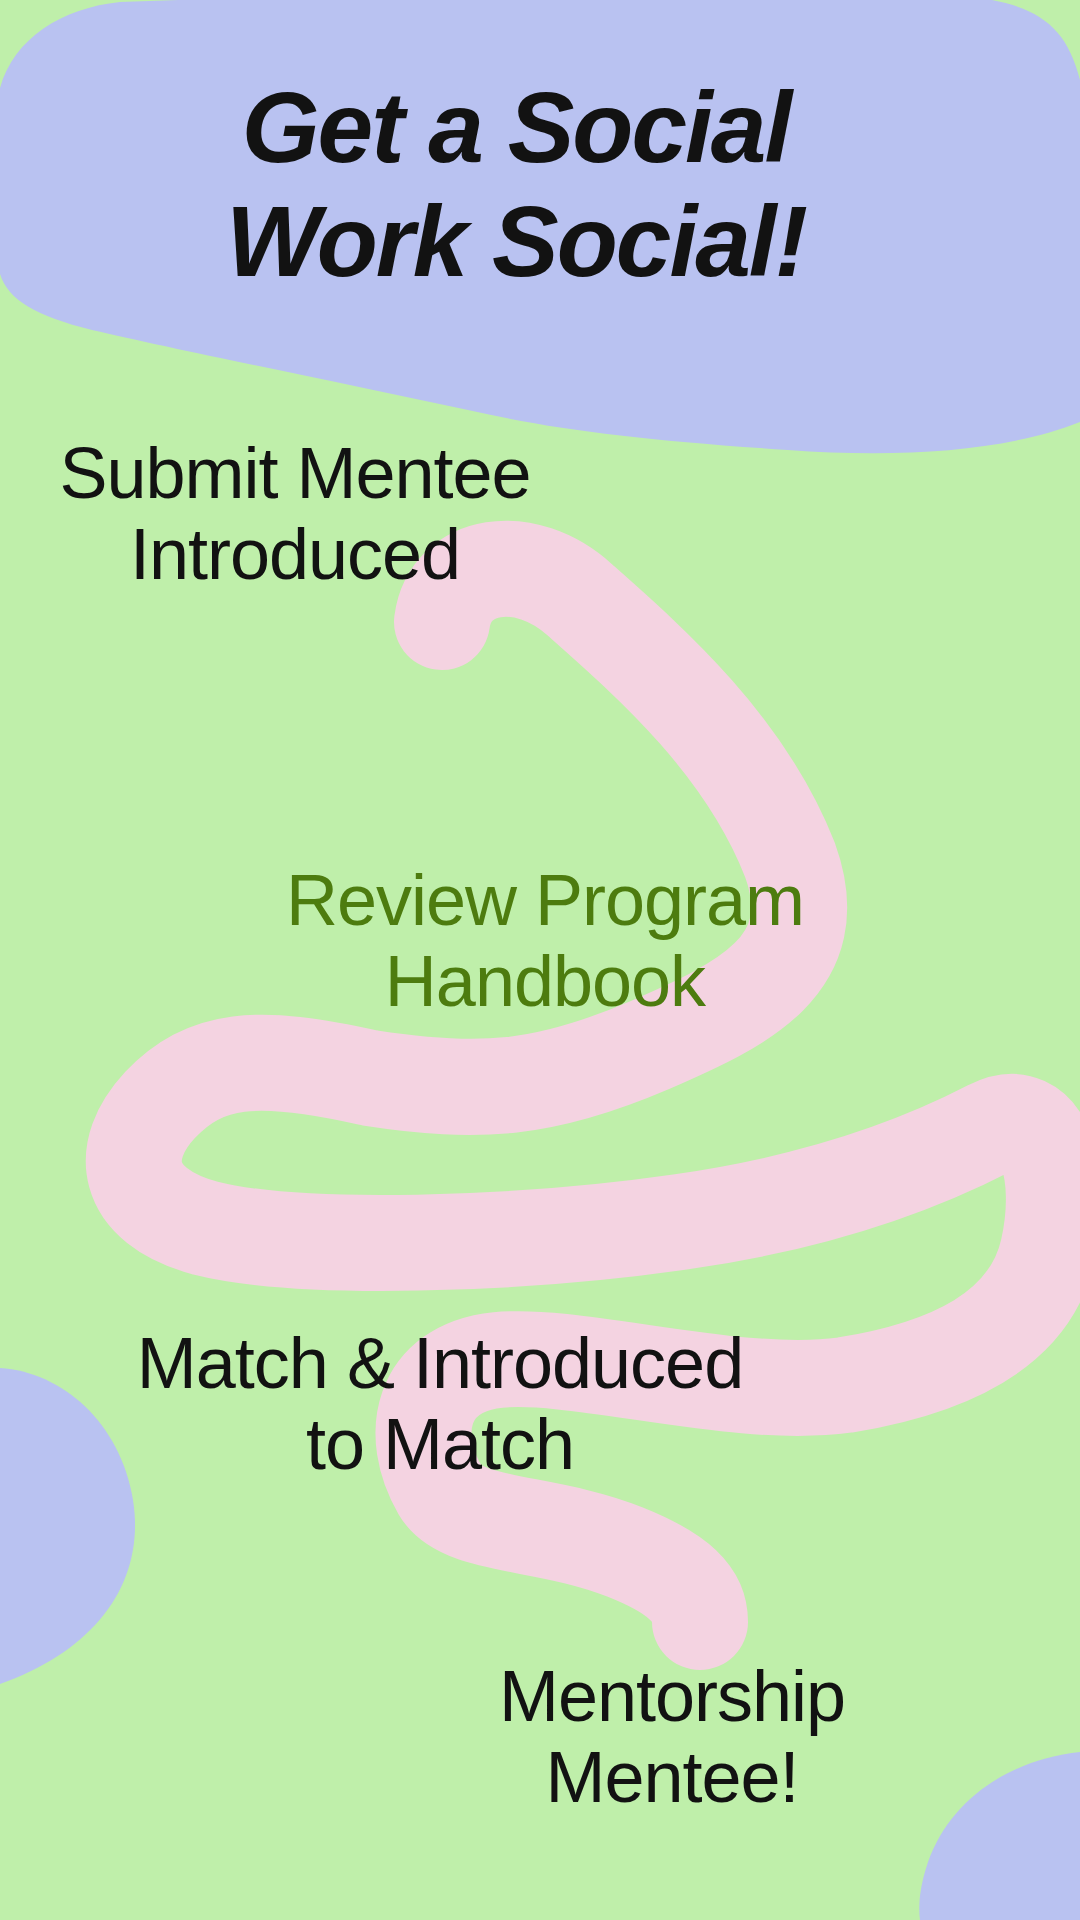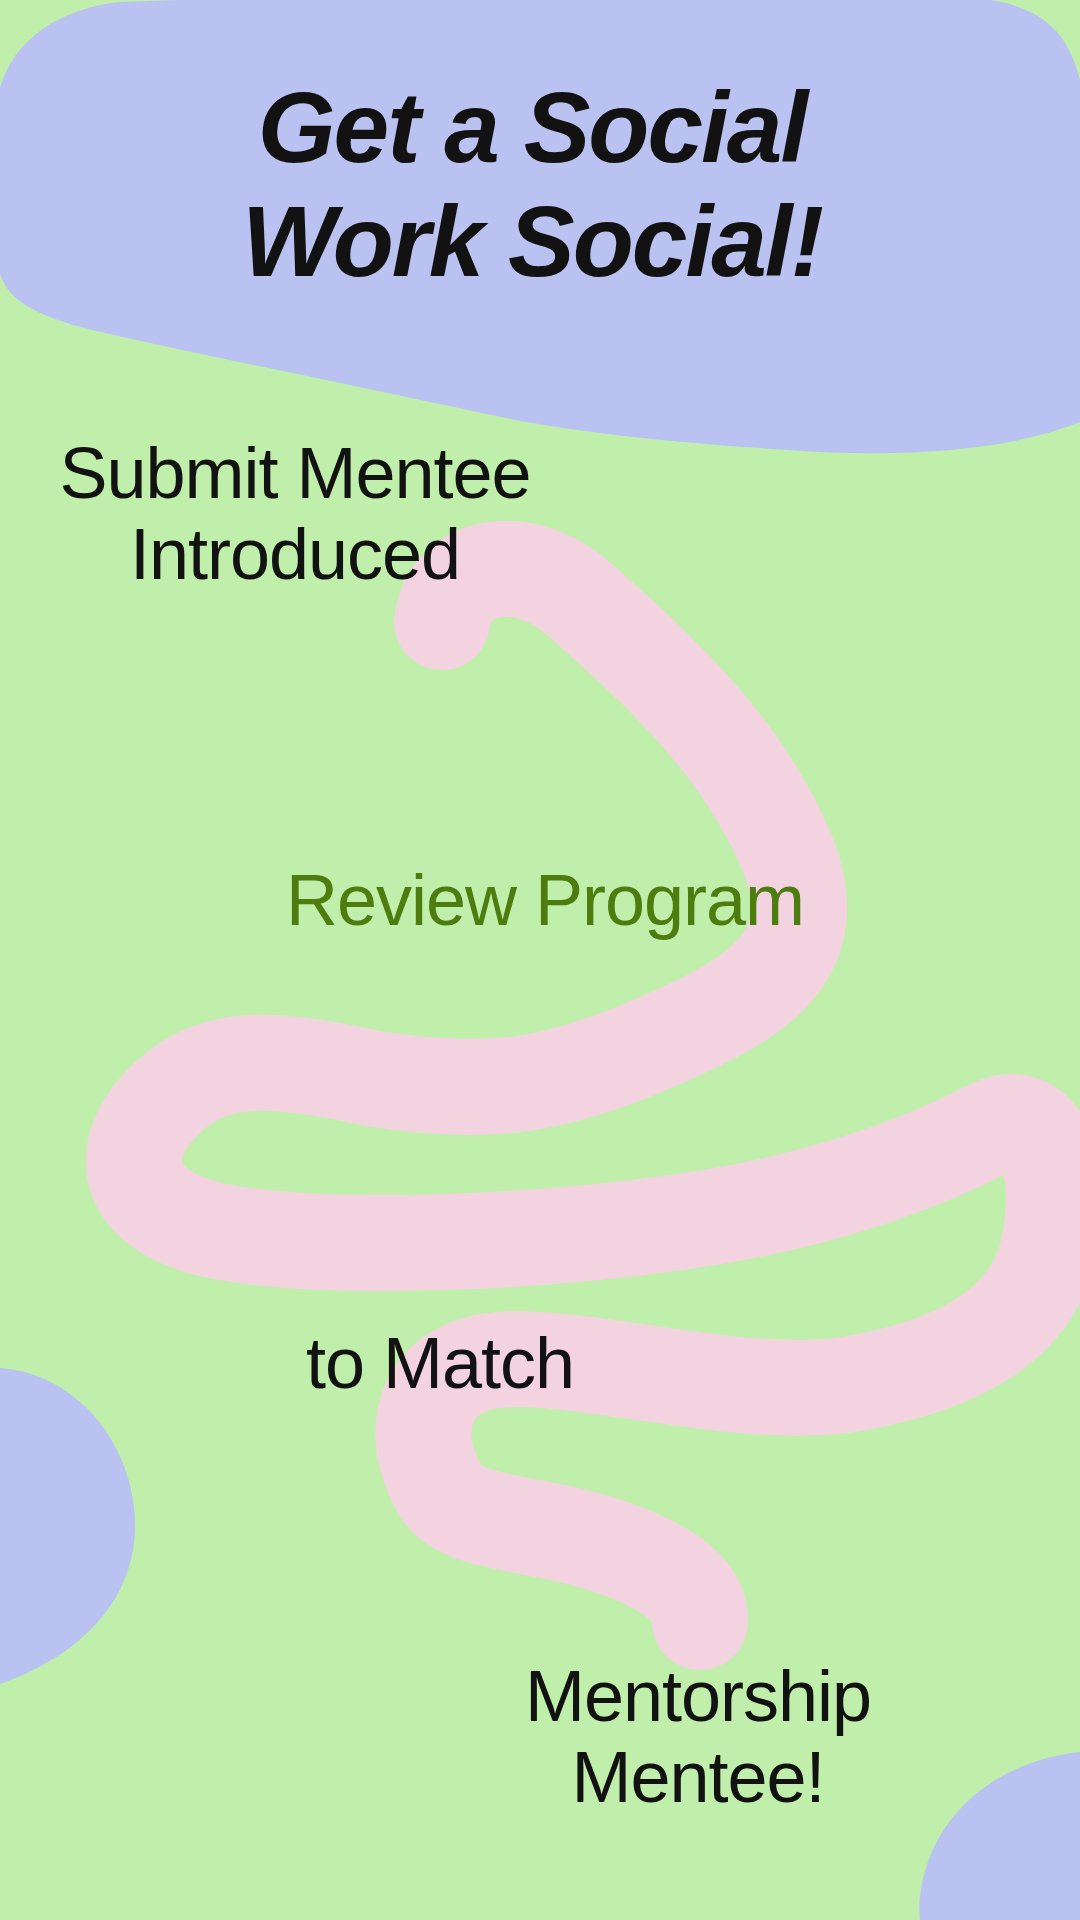--- a/index.html
+++ b/index.html
@@ -22,21 +22,21 @@
   }
   .text-block {
     position: absolute;
     transform: translateX(-50%);
     text-align: center;
     white-space: nowrap;
     margin: 0;
   }
   .text-block .line { display: block; }
   .title {
-    left: 532px;
+    left: 516px;
     top: 70px;
     font-size: 100px;
     font-weight: 900;
     font-style: italic;
     line-height: 1.14;
     letter-spacing: -2px;
   }
   .step {
     font-size: 72px;
     font-weight: 400;
@@ -102,24 +102,26 @@
     <span class="line">Work Social!</span>
   </h1>
 
   <div class="text-block step" id="step-1" style="color: rgb(18, 18, 18);">
     <span class="line">Submit Mentee</span>
     <span class="line">Introduced</span>
   </div>
 
   <div class="text-block step" id="step-2" style="color: #4d7c0f;">
     <span class="line">Review Program</span>
+    <span class="line">Handbook</span>
   </div>
 
   <div class="text-block step" id="step-3" style="color: rgb(18, 18, 18);">
+    <span class="line">Match &amp; Introduced</span>
     <span class="line">to Match</span>
   </div>
 
-  <div class="text-block step" id="step-4" style="color: rgb(18, 18, 18); margin-left: 26px;">
+  <div class="text-block step" id="step-4" style="color: rgb(18, 18, 18);">
     <span class="line">Mentorship</span>
     <span class="line">Mentee!</span>
   </div>
 
 </div>
 
 </body></html>

